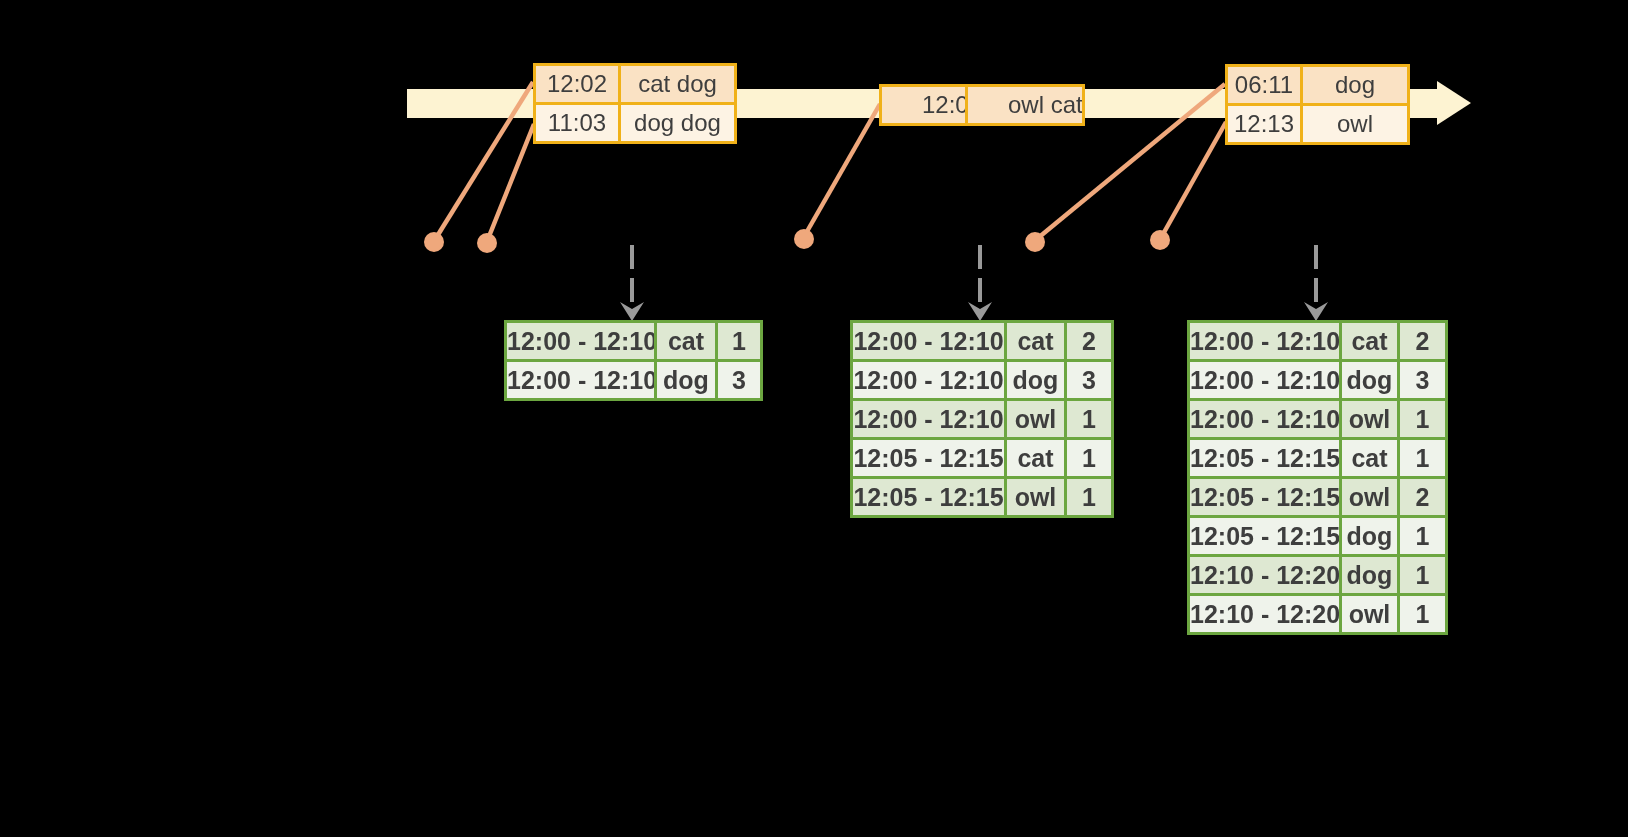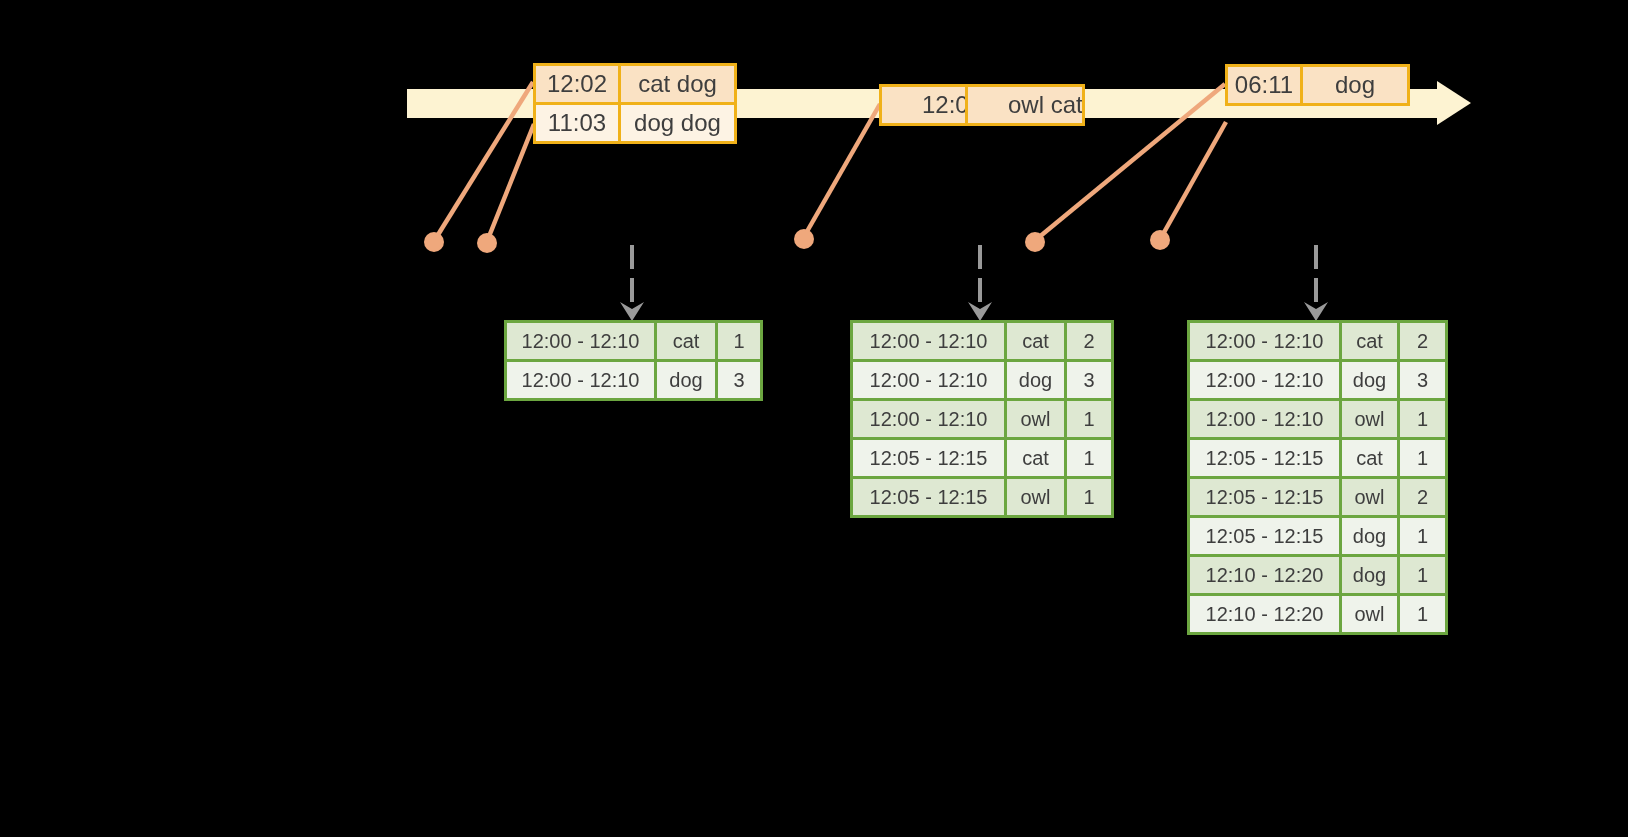--- a/index.html
+++ b/index.html
@@ -20,21 +20,21 @@
   .event-table td{
     border:3px solid var(--event-table-border,#f0b119);
     height:36px;font-size:24px;
   }
   .event-table tr:nth-child(odd) td{background:var(--event-row-dark,#fae2c4);}
   .event-table tr:nth-child(even) td{background:var(--event-row-light,#fdf3e4);}
   .event-table.single td{background:var(--event-row-light,#fdf3e4);padding-left:40px;}
   
   .result-table td{
     border:3px solid var(--result-table-border,#6ca640);
-    height:36px;font-size:20px;
+    height:36px;font-size:25px;font-weight:bold;
   }
   .result-table tr:nth-child(odd) td{background:var(--result-row-dark,#dee8d2);}
   .result-table tr:nth-child(even) td{background:var(--result-row-light,#eff3eb);}
   
   .band{fill:var(--timeline-fill,#fdf3d2);}
   .connector{stroke:var(--connector,#efa87c);stroke-width:4.5;}
   .dot{fill:var(--connector,#efa87c);}
   .snap-line{stroke:var(--snapshot-arrow,#9a9a9a);stroke-width:4;stroke-dasharray:24 9;fill:none;}
   .snap-head{fill:var(--snapshot-arrow,#9a9a9a);}
 </style>
@@ -107,20 +107,24 @@
   <table class="event-table" style="left:1213px;top:64px;width:182px">
     <colgroup>
         <col style="width:75px">
         <col style="width:107px">
       </colgroup>
     <tbody>
         <tr>
           <td>06:11</td>
           <td>dog</td>
         </tr>
+        <tr>
+          <td>12:13</td>
+          <td>owl</td>
+        </tr>
       </tbody>
   </table>
 
   <table class="result-table" style="left:492px;top:320px;width:256px">
     <colgroup>
         <col style="width:150px">
         <col style="width:61px">
         <col style="width:45px">
       </colgroup>
     <tbody>

